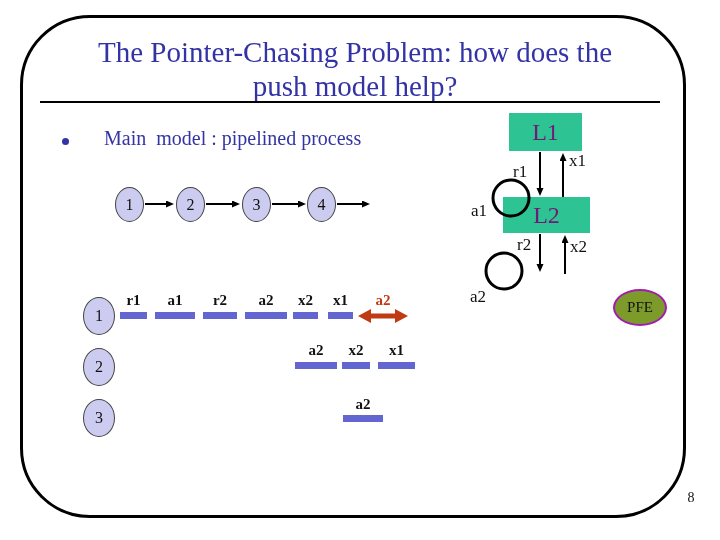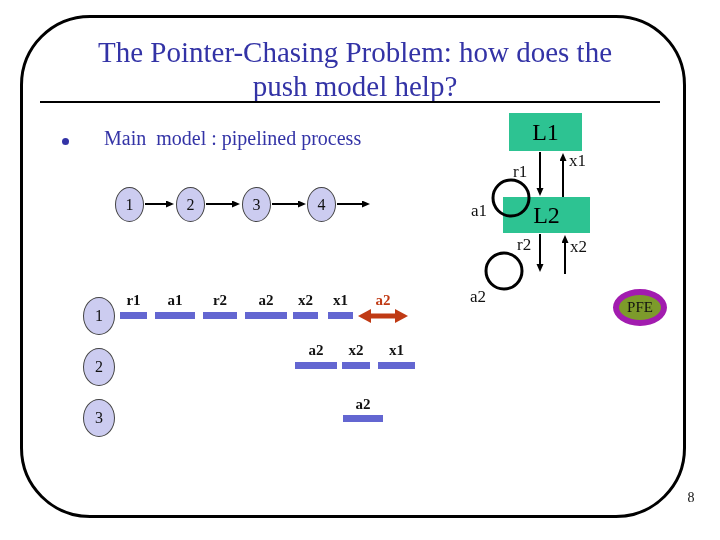--- a/index.html
+++ b/index.html
@@ -36,33 +36,33 @@
     display:flex; align-items:center; justify-content:center;
     font-size:16px; color:#111;
   }
   .chain-node { width:29px; height:35px; top:187px; }
   .cn0 { left:115px; } .cn1 { left:176px; } .cn2 { left:242px; } .cn3 { left:307px; }
 
   .tl-node { width:32px; height:38px; left:83px; }
   .tn0 { top:297px; } .tn1 { top:348px; } .tn2 { top:399px; }
 
   .box-green {
-    background:#2dc392; color:#000000;
+    background:#2dc392; color:#701a75;
     display:flex; align-items:center; justify-content:center;
     font-size:24px;
   }
   .box-l1 { left:509px; top:113px; width:73px; height:38px; }
   .box-l2 { left:503px; top:197px; width:87px; height:36px; }
   .box-mm {
     left:503px; top:274px; width:102px; height:66px;
     font-size:20px; justify-content:flex-start; padding-left:9px; line-height:1.15;
   }
   .pfe {
     left:613px; top:289px; width:54px; height:37px;
-    border-radius:50%; background:#7d9b2b; border:6px solid #a21caf;
+    border-radius:50%; background:#7d9b2b; border:2px solid #a21caf;
     display:flex; align-items:center; justify-content:center;
     font-size:15px; color:#111;
   }
 
   .hlabel { font-size:17px; color:#111; }
   .lab-r1 { left:513px; top:162px; }
   .lab-x1 { left:569px; top:151px; }
   .lab-a1 { left:471px; top:201px; }
   .lab-r2 { left:517px; top:235px; }
   .lab-x2 { left:570px; top:237px; }

